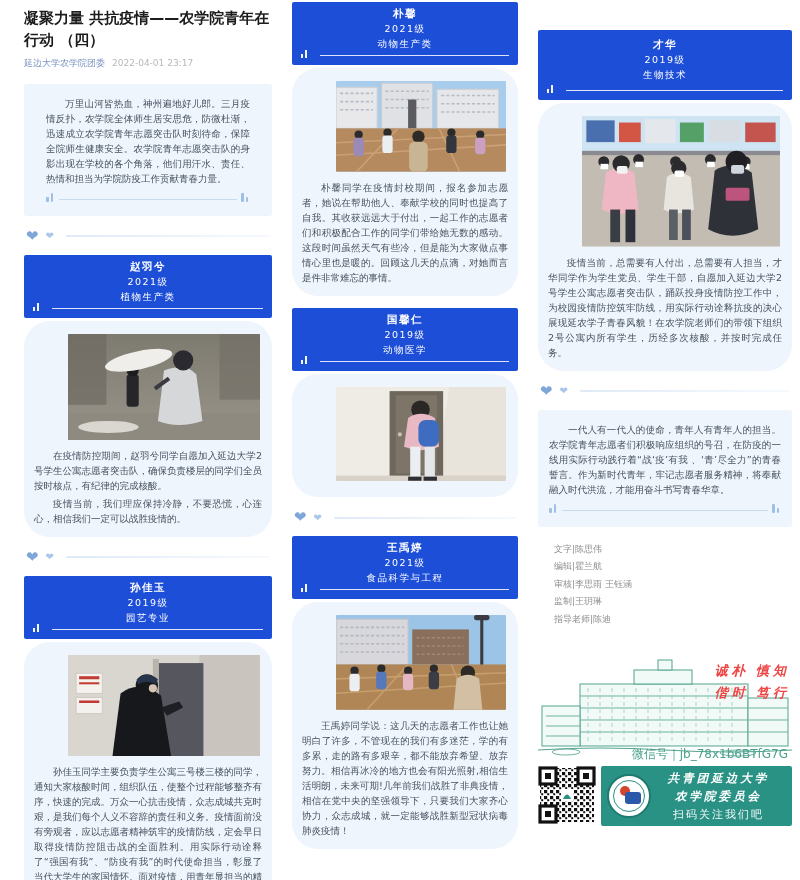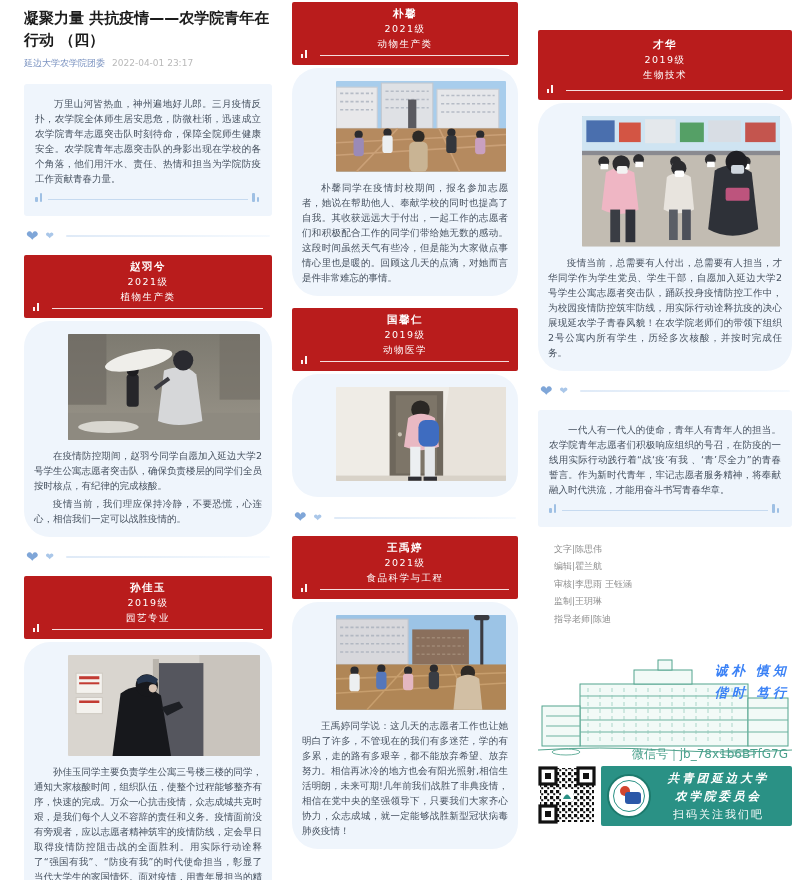--- a/index.html
+++ b/index.html
@@ -10,54 +10,54 @@
   .col1 { left:24px;  width:248px; }
   .col2 { left:292px; width:226px; }
   .col3 { left:538px; width:254px; }
 
   .title { font-size:15px; font-weight:bold; color:#1c1c1c; line-height:1.45; margin:8px 0 5px; }
   .meta  { font-size:9px; }
   .byline { color:#7b93c1; }
   .date   { color:#b9b9b9; margin-left:7px; }
 
   .card { background:#eff5fc; border-radius:3px; padding:10px 10px 8px; position:relative; }
-  .intro-card { margin-top:14px; padding:12px 11px 14px; }
+  .intro-card { margin-top:14px; padding:12px 22px 14px; }
   .body-text { font-size:9.5px; color:#46515f; line-height:1.58; text-align:justify; }
   p.body-text { margin:0 0 3px; text-indent:2em; }
 
   .quote-row { display:flex; align-items:flex-end; margin-top:7px; }
   .qgrp { display:flex; align-items:flex-end; }
   .qbar { width:2.5px; height:9px; background:#9fc0e4; margin-right:2px; border-radius:1px; }
   .qbar.sm { height:5px; }
   .qline { flex:1; height:1px; background:#c6daf0; margin:0 4px 2px; }
 
   .hearts { display:flex; align-items:center; margin:13px 2px 11px; }
   .heart-big { color:#7fa6d8; font-size:15px; line-height:1; }
   .heart-small { color:#aac7e9; font-size:10px; line-height:1; margin-left:7px; }
   .hline { flex:1; height:2px; border-radius:1px; background:linear-gradient(to right,#dfeaf7,#f6fafe); margin-left:12px; }
 
-  .sec-header { background:#b91c1c; border-radius:2px; color:#fff; text-align:center; padding:5px 0 14px; position:relative; }
+  .sec-header { background:#1d4ed8; border-radius:2px; color:#fff; text-align:center; padding:5px 0 14px; position:relative; }
   .sec-header.tall { padding:8px 0 18px; }
   .sec-name  { font-size:10.5px; font-weight:bold; letter-spacing:1.5px; }
   .sec-grade, .sec-major { font-size:9.5px; letter-spacing:1.5px; margin-top:2px; }
   .eq { position:absolute; left:9px; bottom:7px; display:flex; align-items:flex-end; }
   .eq i { display:block; width:2px; background:rgba(255,255,255,.95); margin-right:2px; }
   .eq .b1 { height:4px; } .eq .b2 { height:8px; }
   .sec-underline { position:absolute; left:28px; right:9px; bottom:9px; height:1px; background:rgba(255,255,255,.85); }
 
   .sec-card { margin-top:3px;border-radius:26px; }
   .photo-wrap { position:relative; margin:3px 2px 8px 34px; }
   .dots { position:absolute; left:-28px; top:3px; }
   .dot-y { width:7px; height:7px; border-radius:50%; background:#f2c14e; }
   .dot-b { width:9px; height:4px; border-radius:2px; background:#9cc0e8; margin-top:7px; }
   .photo { display:block; width:100%; border-radius:1px; }
 
   .credits { margin:14px 0 0 16px; font-size:9px; color:#8f8f8f; line-height:1.95; }
   .footer-art { position:relative; margin-top:2px; }
-  .motto { position:absolute; right:2px; top:6px; text-align:right; color:#3b82f6; font-family:"Liberation Serif",serif; font-style:italic; font-weight:bold; font-size:13px; letter-spacing:4px; line-height:1.7; }
+  .motto { position:absolute; right:2px; top:6px; text-align:right; color:#ef4444; font-family:"Liberation Serif",serif; font-style:italic; font-weight:bold; font-size:13px; letter-spacing:4px; line-height:1.7; }
   .wechat-id { text-align:right; font-size:12px; color:#4aa08c; margin:-12px 4px 2px 0; }
   .footer-banner { display:flex; align-items:stretch; margin-top:3px; }
   .qr { flex:0 0 58px; height:58px; }
   .banner { flex:1; margin-left:5px; background:#2a9185; border-radius:2px; display:flex; align-items:center; padding:4px 6px; }
   .logo { flex:0 0 44px; height:44px; border-radius:50%; background:#fff; border:2px solid #1d7a6d; position:relative; }
   .logo .ring { position:absolute; inset:4px; border:1.5px solid #2a9185; border-radius:50%; }
   .logo .red { position:absolute; left:11px; top:10px; width:10px; height:10px; background:#d2452f; border-radius:50% 50% 0 50%; }
   .logo .blu { position:absolute; left:16px; top:16px; width:16px; height:12px; background:#2b58a8; border-radius:3px; }
   .banner-text { flex:1; text-align:center; color:#fff; }
   .org-line { font-family:"Liberation Serif",serif; font-style:italic; font-weight:bold; font-size:11.5px; letter-spacing:3px; line-height:1.5; }

